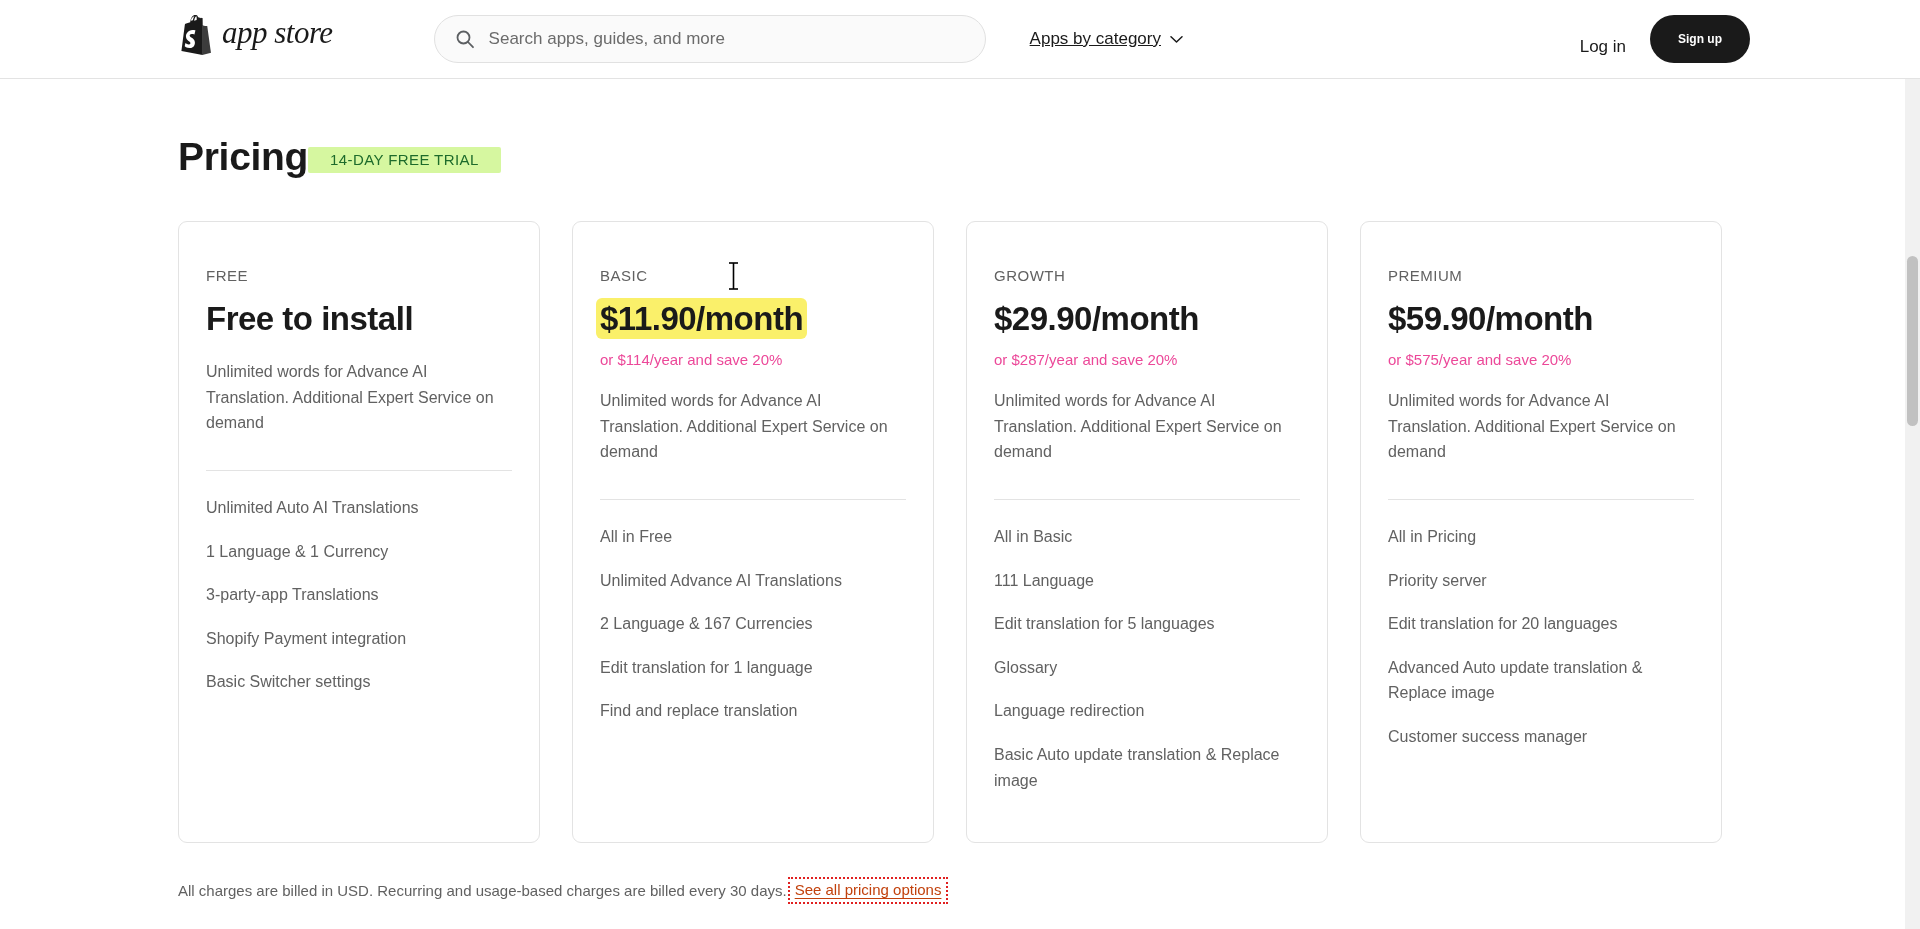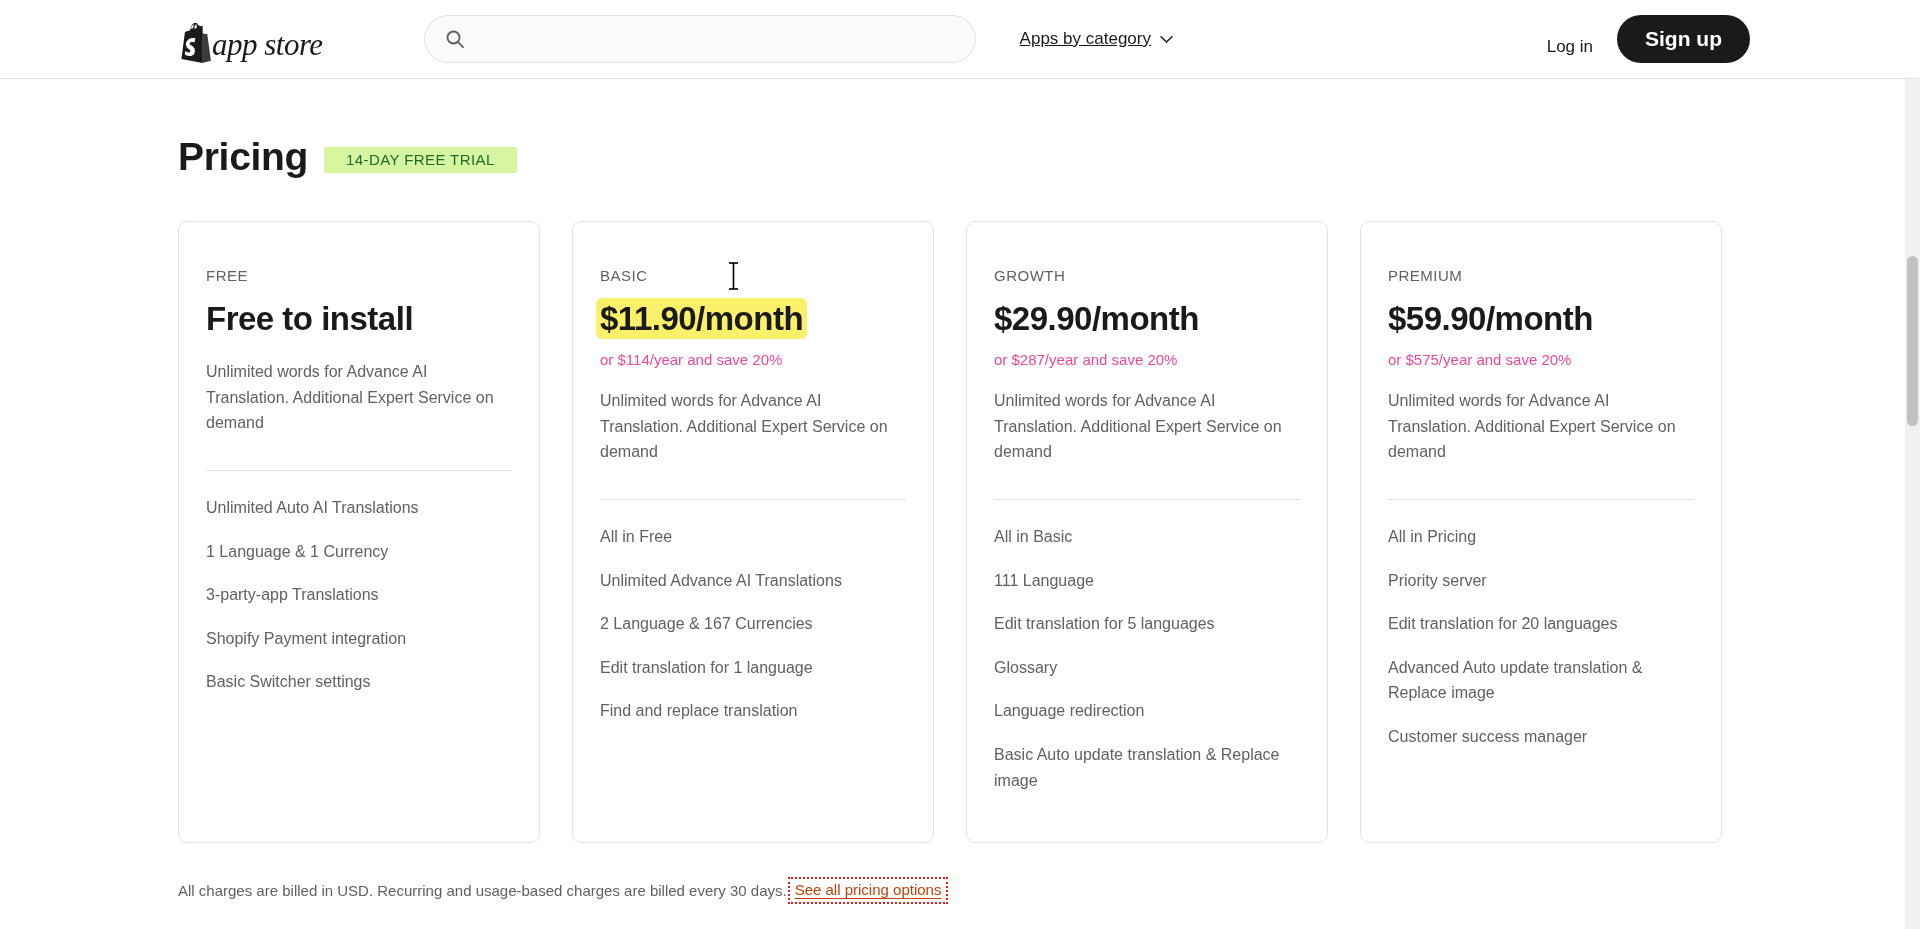--- a/index.html
+++ b/index.html
@@ -17,21 +17,22 @@
     height: 79px;
     border-bottom: 1px solid #e3e3e3;
     display: flex;
     align-items: center;
     padding: 0 0 0 178px;
     background: #fff;
     position: relative;
   }
   .logo {
     display: flex;
-    align-items: flex-end;
+    align-items: flex-start;
+    gap: 10px;
     height: 48px;
   }
   .logo-bag { width: 34px; height: 40px; display: block; }
   .logo-text {
     font-family: "Liberation Serif", serif;
     font-style: italic;
     font-size: 31px;
     letter-spacing: -0.5px;
     color: #1a1a1a;
     font-weight: 400;
@@ -88,32 +89,32 @@
     margin-top: 16px;
   }
   .signup-btn {
     background: #1a1a1a;
     color: #ffffff;
     border: none;
     border-radius: 26px;
     height: 48px;
     padding: 0 28px;
     font-family: "Liberation Sans", sans-serif;
-    font-size: 21px;
+    font-size: 12px;
     font-weight: 600;
     cursor: pointer;
   }
 
   
   .content { padding: 0 178px; position: relative; }
 
   .pricing-head {
     display: flex;
     align-items: center;
-    gap: 16px;
+    gap: 0;
     margin-top: 56px;
     height: 44px;
   }
   .pricing-title {
     font-size: 39px;
     font-weight: 600;
     color: #1a1a1a;
     letter-spacing: -0.3px;
   }
   .trial-badge {
@@ -253,20 +254,21 @@
       <path d="M17.4 15.6l-1 3.9s-1.2-.6-2.6-.5c-2.1.1-2.1 1.4-2.1 1.7.1 1.8 4.9 2.2 5.2 6.5.2 3.4-1.8 5.7-4.7 5.9-3.5.2-5.5-1.9-5.5-1.9l.7-3.1s2 1.5 3.6 1.4c1 0 1.4-.9 1.4-1.5-.2-2.3-4.1-2.2-4.4-6.1-.3-3.3 1.9-6.7 6.6-7 1.9-.1 2.8.3 2.8.3z" fill="#ffffff"></path>
     </svg>
     <span class="logo-text">app store</span>
   </div>
 
   <div class="search-wrap">
     <svg class="search-icon" viewBox="0 0 20 20">
       <circle cx="8.5" cy="8.5" r="6" fill="none" stroke="#5c5f62" stroke-width="1.8"></circle>
       <line x1="13" y1="13" x2="18" y2="18.2" stroke="#5c5f62" stroke-width="1.8" stroke-linecap="round"></line>
     </svg>
+    <input class="search-input" type="text" placeholder="Search apps, guides, and more" style="">
   </div>
 
   <div class="nav-category">
     <span>Apps by category</span>
     <svg class="chev" viewBox="0 0 13 9">
       <polyline points="1,1.8 6.5,7 12,1.8" fill="none" stroke="#1a1a1a" stroke-width="1.5" stroke-linecap="round" stroke-linejoin="round"></polyline>
     </svg>
   </div>
 
   <div class="header-right">

